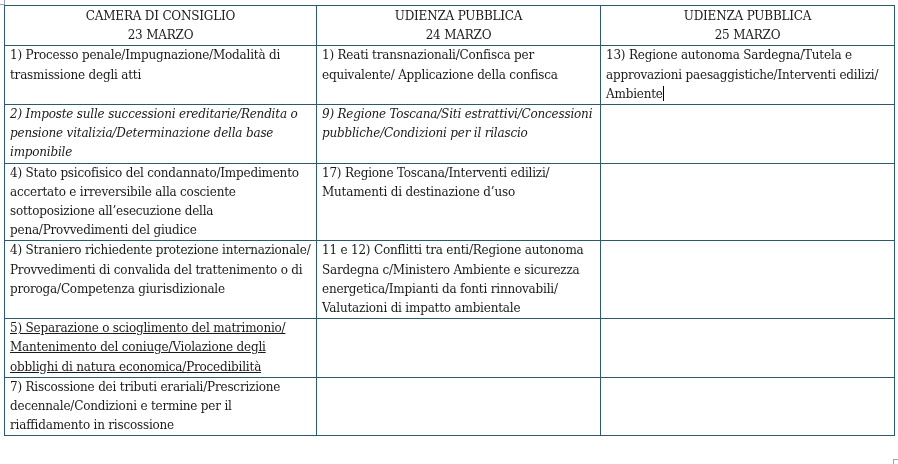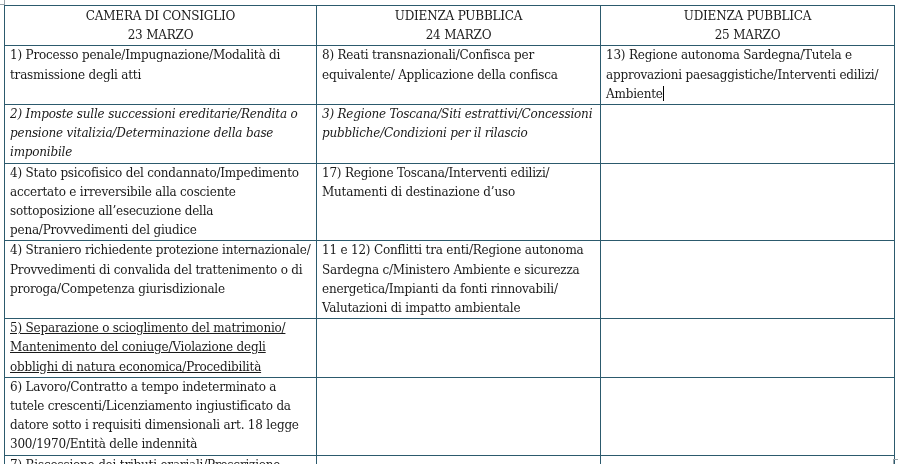--- a/index.html
+++ b/index.html
@@ -45,48 +45,43 @@
       <span class="h-title">UDIENZA PUBBLICA</span>
       <span class="h-date">24 MARZO</span>
     </th>
     <th>
       <span class="h-title">UDIENZA PUBBLICA</span>
       <span class="h-date">25 MARZO</span>
     </th>
   </tr>
   <tr class="r1">
     <td>1) Processo penale/Impugnazione/Modalità di trasmissione degli atti</td>
-    <td>8) Reati transnazionali/Confisca per equivalente/ Applicazione della confisca</td>
+    <td>1) Reati transnazionali/Confisca per equivalente/ Applicazione della confisca</td>
     <td><span>13) Regione autonoma Sardegna/Tutela e approvazioni paesaggistiche/Interventi edilizi/ Ambiente</span><span class="caret"></span></td>
   </tr>
   <tr class="r2">
     <td>2) Imposte sulle successioni ereditarie/Rendita o pensione vitalizia/Determinazione della base imponibile</td>
-    <td>3) Regione Toscana/Siti estrattivi/Concessioni pubbliche/Condizioni per il rilascio</td>
+    <td>9) Regione Toscana/Siti estrattivi/Concessioni pubbliche/Condizioni per il rilascio</td>
     <td></td>
   </tr>
   <tr class="r3">
     <td>4) Stato psicofisico del condannato/Impedimento accertato e irreversibile alla cosciente sottoposizione all’esecuzione della pena/Provvedimenti del giudice</td>
     <td>17) Regione Toscana/Interventi edilizi/ Mutamenti di destinazione d’uso</td>
     <td></td>
   </tr>
   <tr class="r4">
     <td>4) Straniero richiedente protezione internazionale/ Provvedimenti di convalida del trattenimento o di proroga/Competenza giurisdizionale</td>
     <td>11 e 12) Conflitti tra enti/Regione autonoma Sardegna c/Ministero Ambiente e sicurezza energetica/Impianti da fonti rinnovabili/ Valutazioni di impatto ambientale</td>
     <td></td>
   </tr>
   <tr class="r5">
     <td>5) Separazione o scioglimento del matrimonio/ Mantenimento del coniuge/Violazione degli obblighi di natura economica/Procedibilità</td>
     <td></td>
     <td></td>
   </tr>
-  <tr class="r6">
-    <td>6) Lavoro/Contratto a tempo indeterminato a tutele crescenti/Licenziamento ingiustificato da datore sotto i requisiti dimensionali art. 18 legge 300/1970/Entità delle indennità</td>
-    <td></td>
-    <td></td>
-  </tr>
   <tr class="r7">
     <td>7) Riscossione dei tributi erariali/Prescrizione decennale/Condizioni e termine per il riaffidamento in riscossione</td>
     <td></td>
     <td></td>
   </tr>
 </tbody>
   </table>
 
 <div class="corner2"></div>
 

